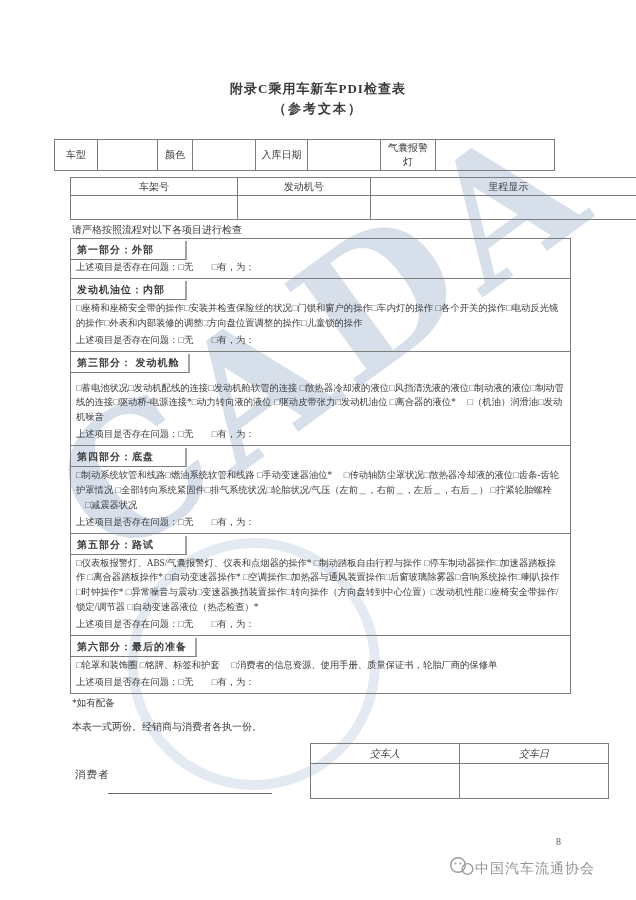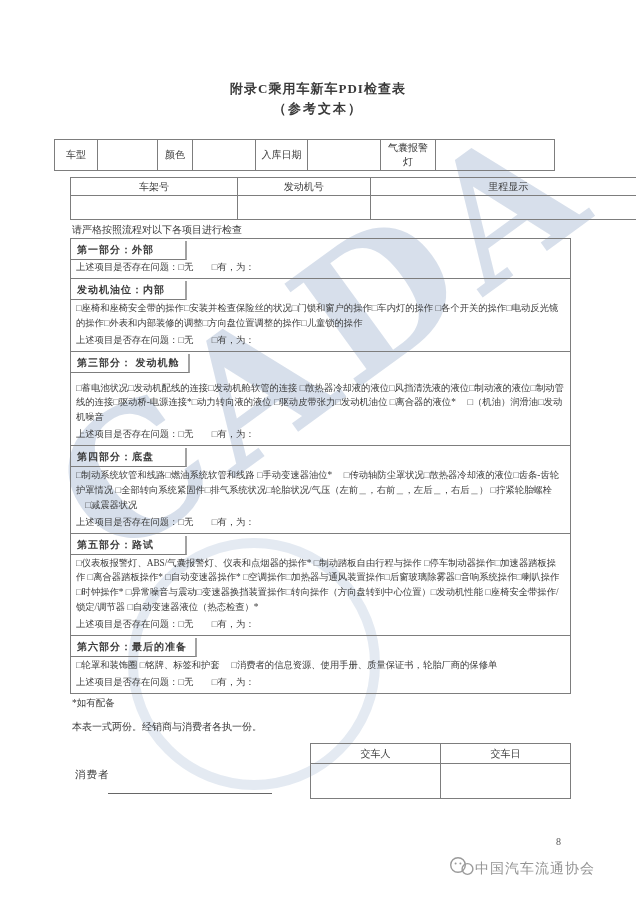--- a/index.html
+++ b/index.html
@@ -42,21 +42,21 @@
   .sec-title{
     display:inline-block;min-width:100px;border-right:2px solid #a3a3a3;border-bottom:1px solid #7d7d7d;
     padding:2px 8px 2px 6px;font-size:10px;font-weight:bold;letter-spacing:1px;
   }
   .sec-body{padding:1px 5px 2px 5px;font-size:9.3px;line-height:1.6;}
   .sec-q{padding:0 5px 3px 5px;font-size:9.3px;line-height:1.6;}
   .sec3 .sec-body{padding-top:8px;}
   
   .footnote{top:697px;left:72px;font-size:9.5px;}
   .copies{top:720px;left:72px;font-size:10px;}
-  .t3{top:743px;left:310px;width:261px;}
+  .t3{top:743px;left:310px;width:299px;font-style:italic;}
   .t3 td{height:17px;text-align:center;}
   .t3 tr.blank td{height:32px;}
   .consumer{top:768px;left:75px;font-size:10.5px;letter-spacing:1px;}
   .sign-line{top:792px;left:108px;width:164px;border-bottom:1px solid #666;height:1px;}
   .pagenum{top:836px;left:556px;font-size:10px;color:#555;}
   .footer{top:856px;left:448px;display:flex;align-items:center;gap:0;color:#949494;}
   .footer-text{font-size:14px;letter-spacing:1px;color:#949494;font-family:"Liberation Sans",sans-serif;}
 </style>
 </head>
 <body>

